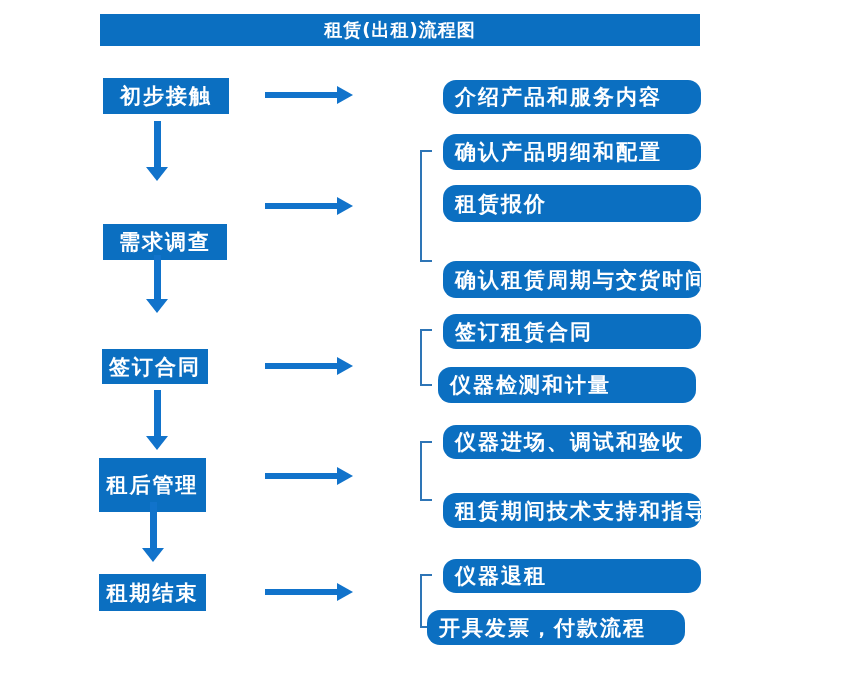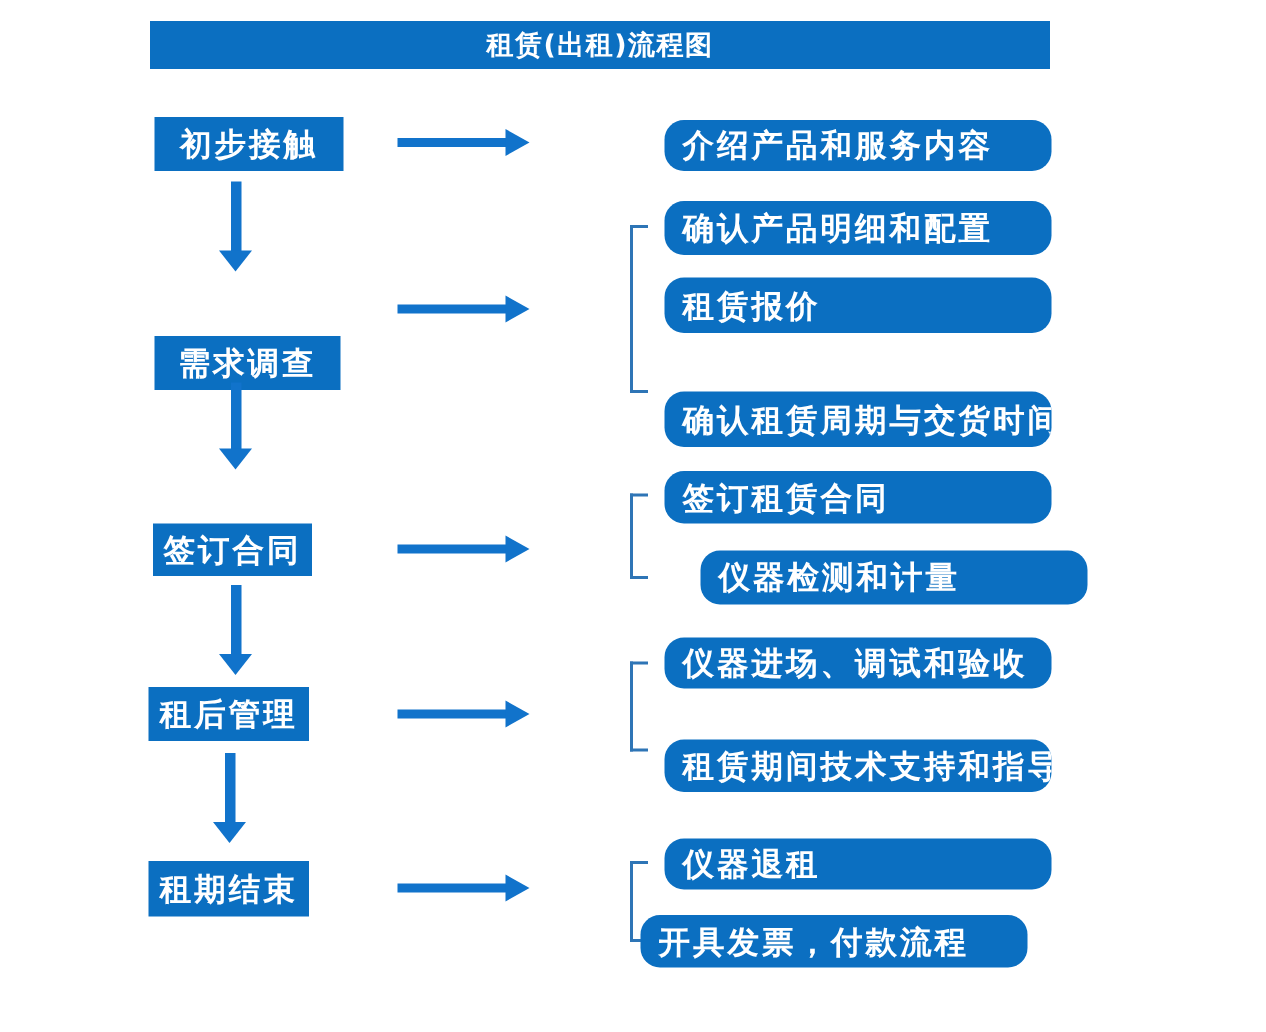--- a/index.html
+++ b/index.html
@@ -28,30 +28,30 @@
     letter-spacing: 2px;
     white-space: nowrap; overflow: hidden;
   }
   .step-node { justify-content: center; }
   .out-node  { justify-content: flex-start; padding-left: 12px; width: 246px; border-radius: 13px; }
 
   
   .step-1 { left: 103px; top:  78px; width: 126px; height: 36px; }
   .step-2 { left: 103px; top: 188px; width: 124px; height: 36px; margin-top: 36px; }
   .step-3 { left: 102px; top: 349px; width: 106px; height: 35px; }
-  .step-4 { left:  99px; top: 458px; width: 107px; height: 36px; }
+  .step-4 { left:  99px; top: 458px; width: 107px; height: 54px; }
   .step-5 { left:  99px; top: 574px; width: 107px; height: 37px; }
 
   
   .out-1  { left: 443px; top:  80px; height: 34px; }
   .out-2  { left: 443px; top: 134px; height: 36px; }
   .out-3  { left: 443px; top: 185px; height: 37px; }
   .out-4  { left: 443px; top: 261px; height: 37px; font-family: Liberation Mono, monospace; }
   .out-5  { left: 443px; top: 314px; height: 35px; }
-  .out-6  { left: 467px; top: 367px; height: 36px; font-family: Liberation Mono, monospace; }
+  .out-6  { left: 438px; top: 367px; height: 36px; font-family: Liberation Mono, monospace; }
   .out-7  { left: 443px; top: 425px; height: 34px; }
   .out-8  { left: 443px; top: 493px; height: 35px; }
   .out-9  { left: 443px; top: 559px; height: 34px; }
   .out-10 { left: 427px; top: 610px; height: 35px; }
 
   
   .h-arrow { position: absolute; left: 265px; width: 88px; height: 18px; }
   .h-arrow .shaft {
     position: absolute; left: 0; top: 6px; width: 73px; height: 6px;
     background: var(--arrow-blue, #1173cb);

